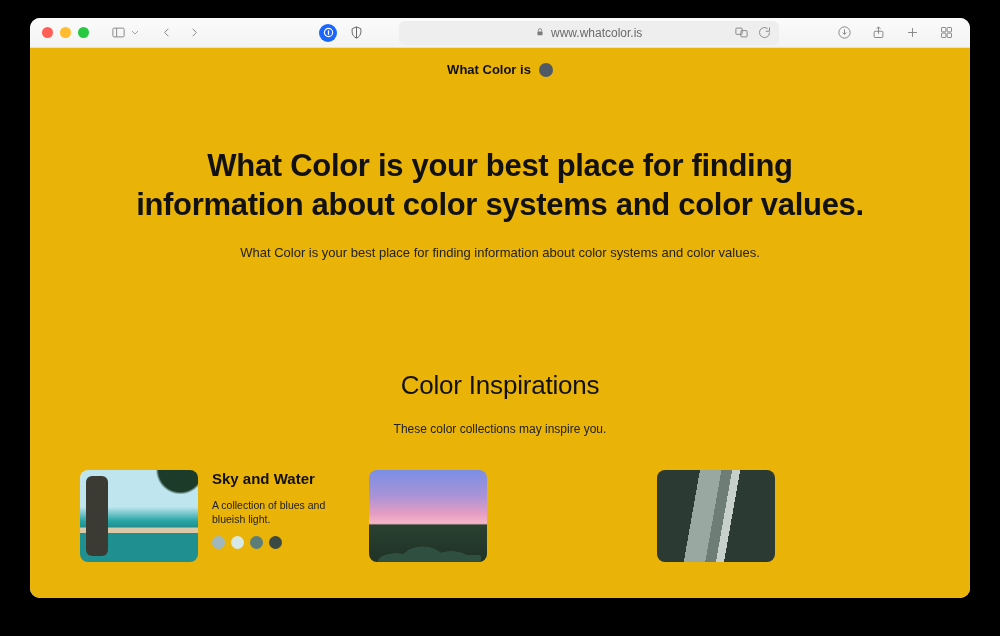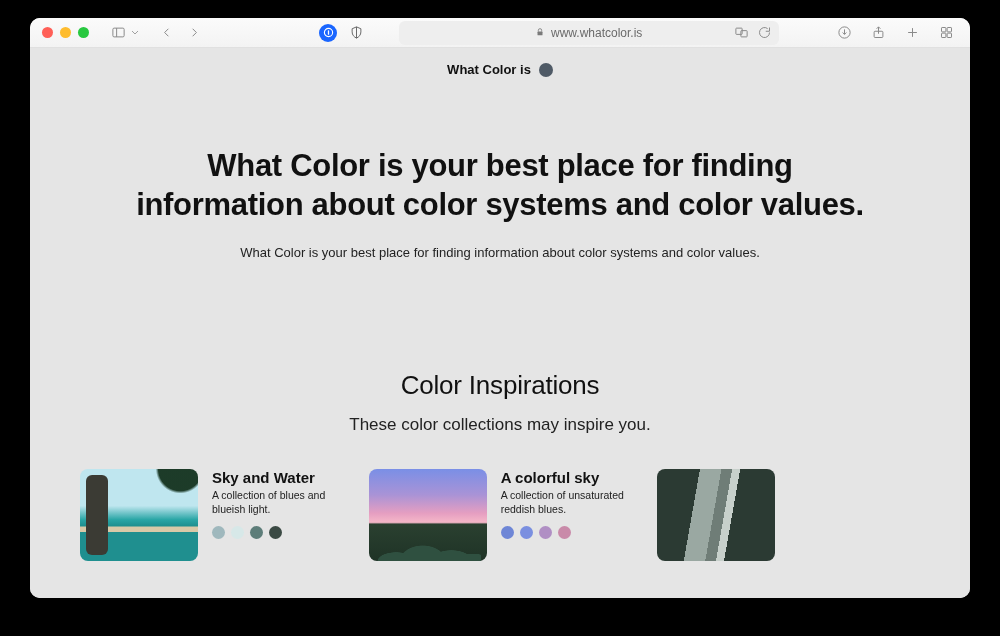--- a/index.html
+++ b/index.html
@@ -83,21 +83,21 @@
     .urlbar-right {
       position:absolute; right:6px; display:flex; gap:6px; align-items:center;
     }
     .toolbar-right {
       margin-left:auto; display:flex; gap:12px; align-items:center;
     }
     
     .page {
       flex:1;
       overflow:hidden;
-      background:#e5e5e5;
+      background:#eab308;
       color:#111;
     }
     .brand {
       display:flex;
       align-items:center;
       justify-content:center;
       gap:8px;
       padding: 14px 0 10px;
       font-size:13px;
       font-weight:800;
@@ -127,22 +127,22 @@
     .section {
       text-align:center;
       margin-top: 110px;
     }
     .section h2 {
       font-size: 26px;
       font-weight:400;
       letter-spacing:-0.2px;
     }
     .section p.sub {
-      margin-top: 14px;
-      font-size: 17px;
+      margin-top: 21px;
+      font-size: 12px;
       color:#222;
     }
     .cards {
       display:flex;
       gap: 26px;
       padding: 34px 50px 0;
       justify-content:center;
     }
     .card {
       display:flex;
@@ -178,21 +178,21 @@
         radial-gradient(ellipse at 72% 100%, #2f5040 0 20px, transparent 21px),
         radial-gradient(ellipse at 92% 100%, #2f5040 0 17px, transparent 18px);
     }
     .thumb.foggy-forest {
       background:
         linear-gradient(100deg, #2b3a33 0 32%, #9aa8a2 32% 48%, #6f7d77 48% 56%, #c7d0cb 56% 62%, #2b3a33 62% 100%);
     }
     .card-body h3 {
       font-size: 15px;
       font-weight:800;
-      margin-bottom:2px;
+      margin-bottom:11px;
     }
     .card-body p {
       font-size: 10.5px;
       color:#222;
       line-height:1.35;
       margin-bottom:10px;
     }
     .swatches { display:flex; gap:6px; }
     .sw {
       width:13px;height:13px;border-radius:50%;
@@ -335,30 +335,20 @@
                 <span class="sw" style="background: rgb(159, 184, 189);"></span>
                 <span class="sw" style="background: rgb(215, 232, 232);"></span>
                 <span class="sw" style="background: rgb(93, 125, 121);"></span>
                 <span class="sw" style="background: rgb(59, 74, 68);"></span>
               </div>
           </div>
         </div>
 
         <div class="card">
           <div class="thumb colorful-sky"></div>
-          <div class="card-body">
-            <h3>A colorful sky</h3>
-            <p>A collection of unsaturated reddish blues.</p>
-            <div class="swatches">
-                <span class="sw" style="background: rgb(110, 134, 214);"></span>
-                <span class="sw" style="background: rgb(122, 143, 224);"></span>
-                <span class="sw" style="background: rgb(176, 143, 196);"></span>
-                <span class="sw" style="background: rgb(201, 138, 169);"></span>
-              </div>
-          </div>
         </div>
 
         <div class="card">
           <div class="thumb foggy-forest"></div>
         </div>
 
       </div>
     </div>
 
   </div>

